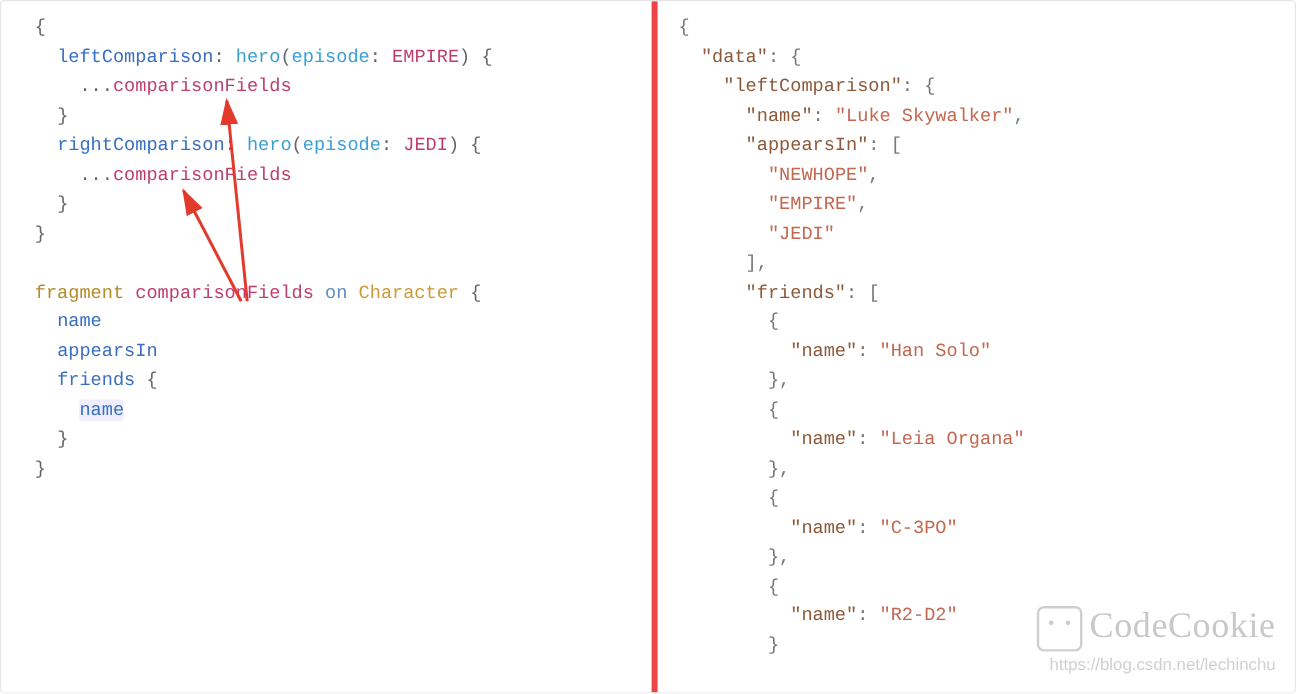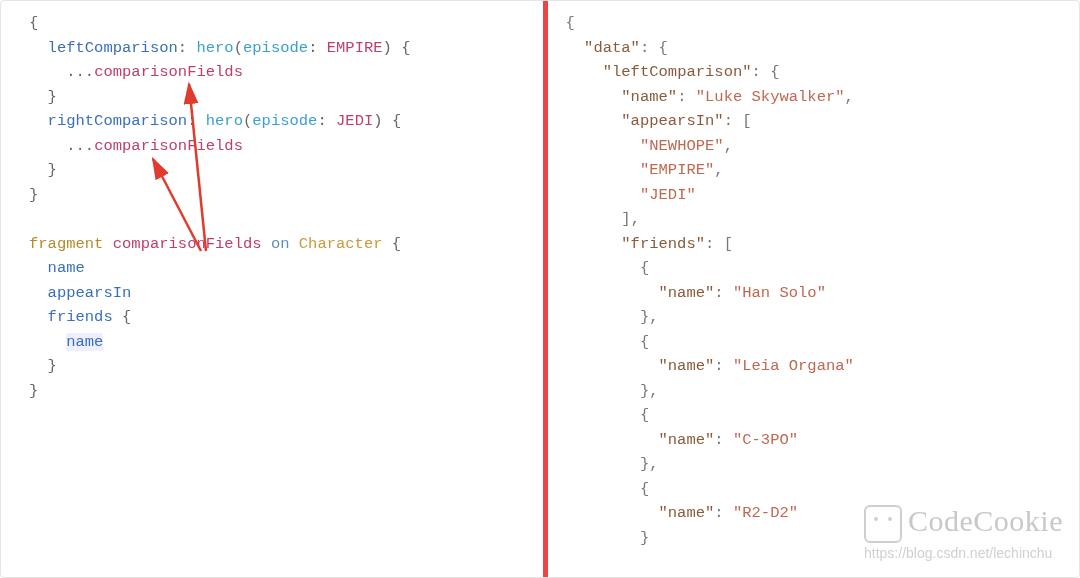--- a/index.html
+++ b/index.html
@@ -50,21 +50,21 @@
   .num, .pun { color: #777; }
 
   .annot-svg {
     position: absolute;
     top: 0; left: 0;
     pointer-events: none;
   }
   .watermark {
     position: absolute;
     right: 16px; bottom: 16px;
-    text-align: left;
+    text-align: right;
     color: #bbb;
     pointer-events: none;
   }
   .watermark .big {
     font-family: Georgia, 'Times New Roman', serif;
     font-size: 30px;
     color: #c8c8c8;
     letter-spacing: 0.5px;
   }
   .watermark .small {

